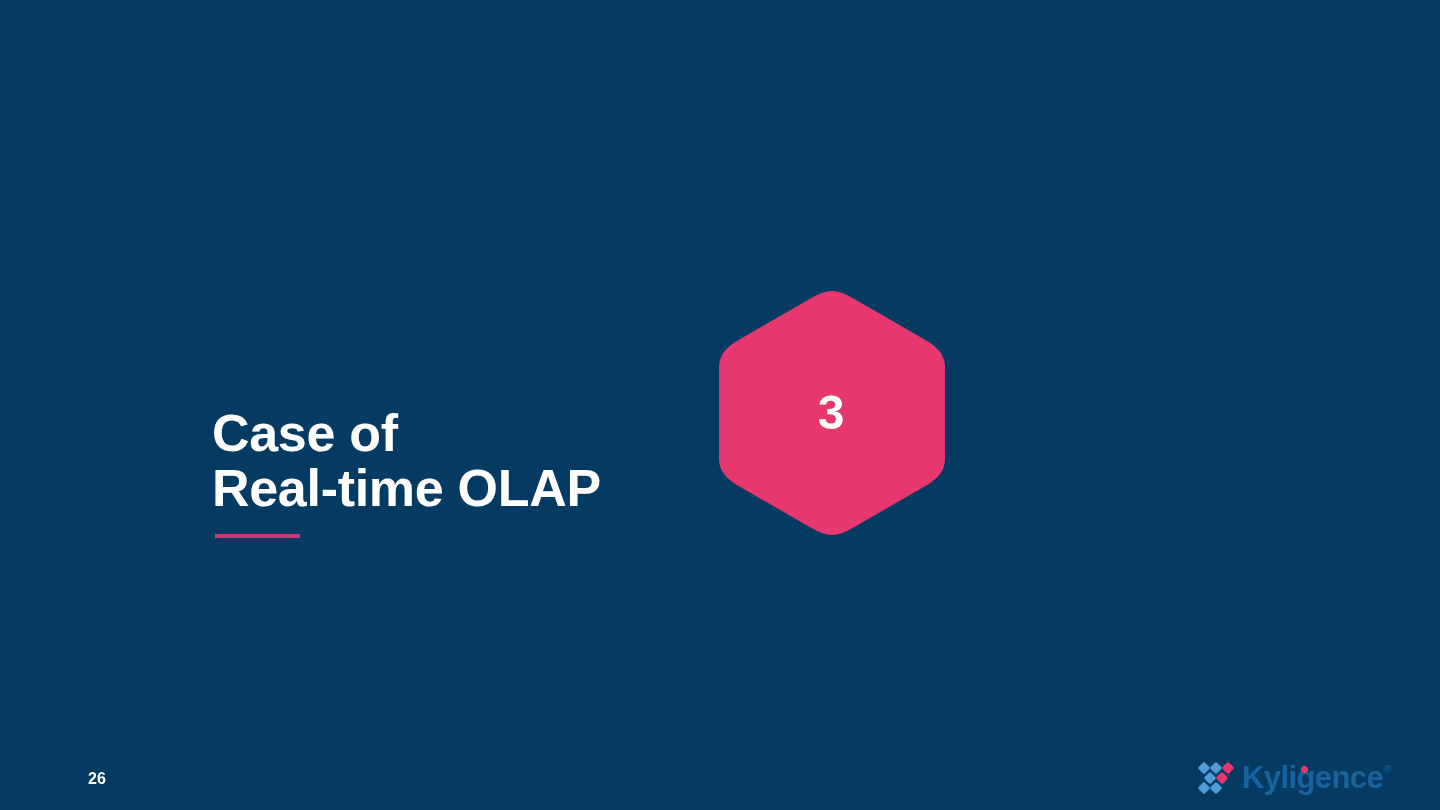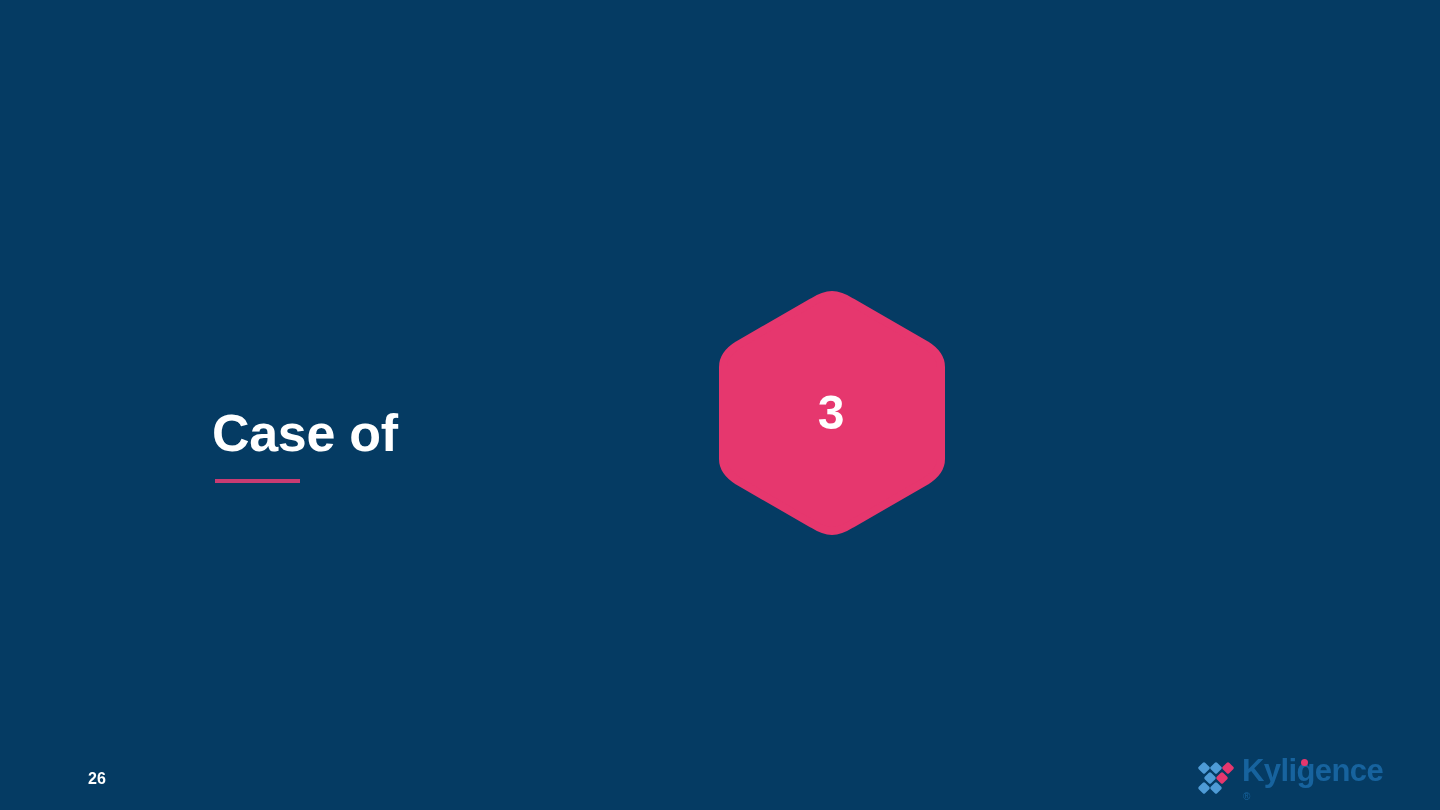--- a/index.html
+++ b/index.html
@@ -98,21 +98,20 @@
   .logo-mark {
     width: 44px;
     height: 34px;
     display: block;
   }
   .logo-word-wrap {
     position: relative;
     margin-left: 2px;
     display: flex;
     align-items: flex-start;
-    flex-direction: column;
   }
   .logo-word {
     color: #17639E;
     font-size: 31px;
     font-weight: bold;
     line-height: 34px;
     letter-spacing: -0.6px;
   }
   .logo-dot {
     position: absolute;
@@ -131,20 +130,21 @@
     margin-top: 3px;
   }
 </style>
 </head>
 <body>
 
 <div class="slide">
 
   <div class="title-block">
     <div class="title-line">Case of</div>
+    <div class="title-line">Real-time OLAP</div>
     <div class="title-rule"></div>
   </div>
 
   <div class="hex-wrap">
     <svg class="hex-shape" viewBox="0 0 226 244" aria-hidden="true">
       <path d="M113 4
                C120 4 127 7.5 132.5 11
                L207 54
                C215 59 222 66 222 76
                L222 168

